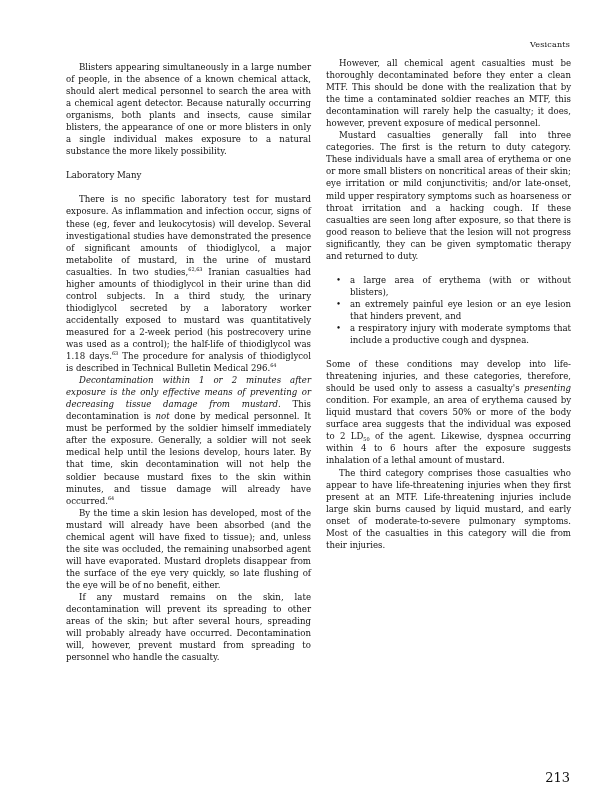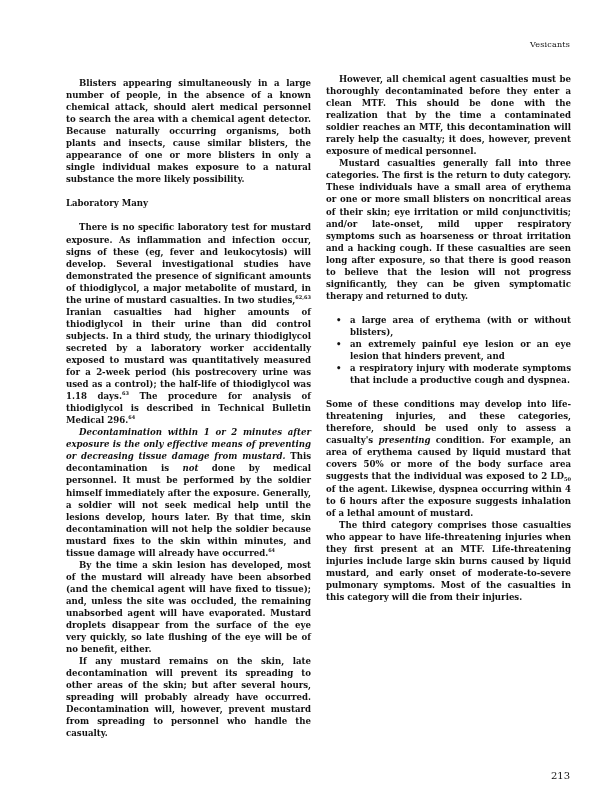--- a/index.html
+++ b/index.html
@@ -1,31 +1,31 @@
 <!DOCTYPE html>
 <html><head>
 <meta charset="utf-8">
 <style>
   html, body { margin: 0; padding: 0; background: #ffffff; }
   body { width: 612px; height: 792px; position: relative; overflow: hidden;
          font-family: "DejaVu Serif", "Liberation Serif", serif; color: #111; }
   .running-head { position: absolute; top: 40px; right: 42px; font-size: 8px; letter-spacing: 0.2px; text-align: right; }
-  .col { position: absolute; top: 65px; width: 245px; font-size: 8.6px; line-height: 12.05px; text-align: justify; font-weight: bold; }
+  .col { position: absolute; top: 49px; width: 245px; font-size: 8.6px; line-height: 12.05px; text-align: justify; }
   .col-left { left: 66px; }
   .col-right { left: 326px; }
   p { margin: 0; text-indent: 13px; }
   p.noindent { text-indent: 0; }
   .heading { margin: 12px 0 12px 0; text-indent: 0; }
   em { font-style: italic; }
   sup { font-size: 5px; line-height: 0; vertical-align: 4px; }
   sub { font-size: 5px; line-height: 0; vertical-align: -2px; }
   ul { list-style: none; margin: 12px 0 12px 0; padding: 0 0 0 24px; }
   li { position: relative; margin: 0; }
   li .bullet { position: absolute; left: -14px; top: 0; }
-  .folio { position: absolute; top: 770px; right: 42px; font-size: 10px; }
+  .folio { position: absolute; top: 770px; right: 42px; font-size: 13px; }
 </style>
 </head>
 <body>
 
 <div class="running-head">Vesicants</div>
 
 <div class="col col-left">
   <p style="margin-top:12px;">Blisters appearing simultaneously in a large number of people, in the absence of a known chemical attack, should alert medical personnel to search the area with a chemical agent detector. Because naturally occurring organisms, both plants and insects, cause similar blisters, the appearance of one or more blisters in only a single individual makes exposure to a natural substance the more likely possibility.</p>
 
   <p class="heading">Laboratory Many</p>

